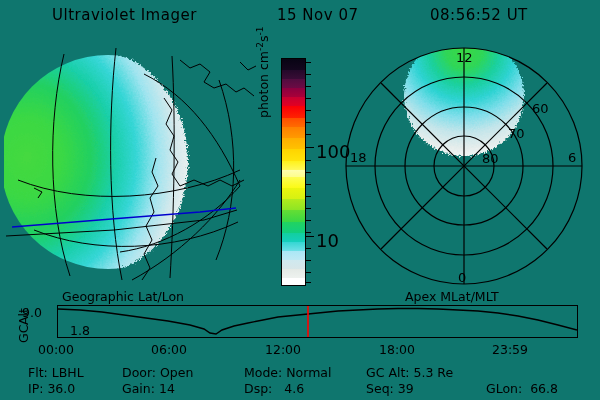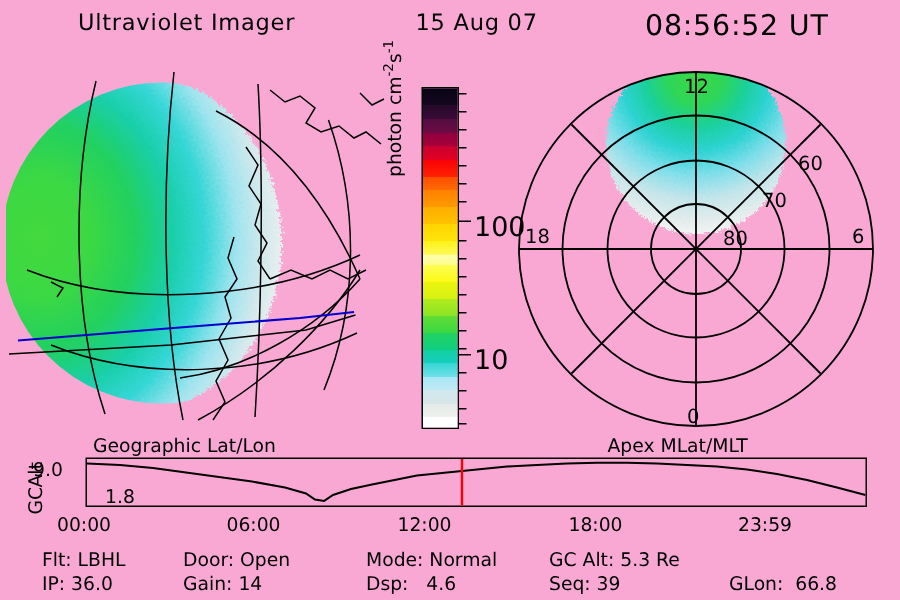--- a/index.html
+++ b/index.html
@@ -1,25 +1,25 @@
 <!DOCTYPE html>
 <html><head>
 <meta charset="utf-8">
 <style>
   html,body{margin:0;padding:0;background:#ffffff;}
   body{width:600px;height:400px;overflow:hidden;
        font-family:"DejaVu Sans",sans-serif;color:#000;}
-  #root{position:relative;width:600px;height:400px;background:#f9a8d4;}
+  #root{position:relative;width:600px;height:400px;background:#0f766e;}
 
   .txt{position:absolute;white-space:pre;color:#000;}
 
   
   #hdr-title{left:52px;top:6px;font-size:15px;letter-spacing:.5px;}
   #hdr-date {left:277px;top:6px;font-size:15px;letter-spacing:.5px;}
-  #hdr-time {left:430px;top:6px;font-size:19px;letter-spacing:.5px;}
+  #hdr-time {left:430px;top:6px;font-size:15px;letter-spacing:.5px;}
 
   
   .panel{position:absolute;}
   #globe-panel{left:4px;top:40px;width:258px;height:252px;}
   #polar-panel{left:336px;top:40px;width:260px;height:252px;}
   #cbar-panel {left:262px;top:40px;width:74px;height:252px;}
 
   .ptitle{position:absolute;font-size:12.5px;white-space:nowrap;}
   #globe-title{left:62px;top:289px;}
   #polar-title{left:405px;top:289px;}
@@ -80,21 +80,21 @@
   .fc0{left:28px;} .fc1{left:122px;} .fc2{left:244px;}
   .fc3{left:366px;} .fc4{left:486px;}
   .fr0{top:365px;} .fr1{top:381px;}
 </style>
 </head>
 <body>
 
 <div id="root">
 
   <div class="txt" id="hdr-title">Ultraviolet Imager</div>
-  <div class="txt" id="hdr-date">15 Aug 07</div>
+  <div class="txt" id="hdr-date">15 Nov 07</div>
   <div class="txt" id="hdr-time">08:56:52 UT</div>
 
   <div class="panel" id="globe-panel">
     <svg width="258" height="252" viewBox="0 0 258 252">
       <defs>
         <clipPath id="globeClip">
           <circle cx="104" cy="122" r="108"></circle>
         </clipPath>
         <clipPath id="diskClip">
           <circle cx="104" cy="122" r="107"></circle>

